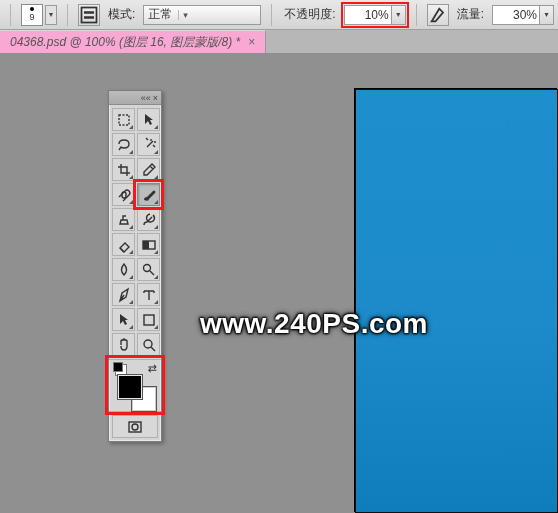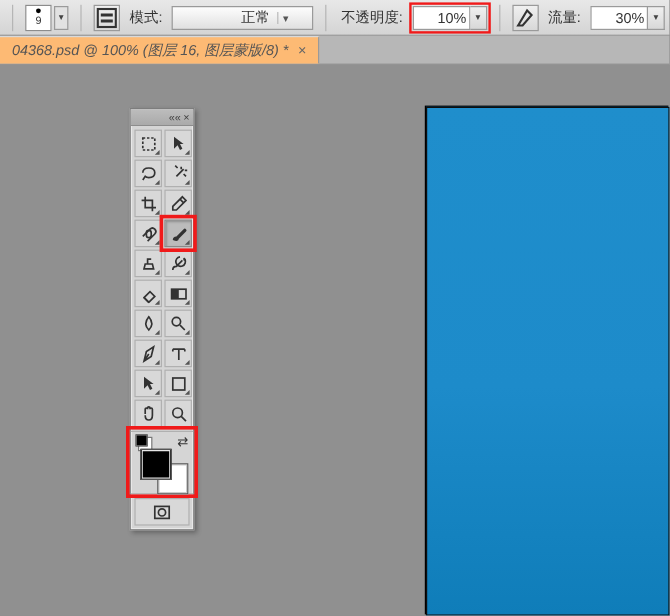--- a/index.html
+++ b/index.html
@@ -50,22 +50,22 @@
   .panel-btn {
     width: 22px; height: 22px;
     border: 1px solid #9a9a9a;
     background: linear-gradient(#f0f0f0,#d8d8d8);
     display:flex;align-items:center;justify-content:center;
   }
   .label { padding: 0 2px; }
   .dropdown {
     height: 20px; border: 1px solid #9a9a9a;
     background: linear-gradient(#fdfdfd,#e0e0e0);
-    display: flex; align-items: center; padding: 0 20px;
-    min-width: 118px; justify-content: flex-end;
+    display: flex; align-items: center; padding: 0 4px;
+    min-width: 118px; justify-content: flex-start;
     font-size: 12px;
   }
   .dropdown .arrow {
     font-size: 9px; color:#555; border-left:1px solid #b9b9b9; padding-left:4px; margin-left:6px;
   }
   .percent-box {
     display: flex; align-items: center;
     height: 20px;
   }
   .percent-input {
@@ -86,21 +86,21 @@
   }
 
   
   .tab-bar {
     position:absolute; left:0; top:30px; right:0; height:24px;
     background:#b7b7b7;
     border-bottom:1px solid #8e8e8e;
     display:flex; align-items:stretch;
   }
   .tab {
-    background:#fdba74;
+    background:#f9a8d4;
     border-right:1px solid #9a9a9a; border-top:1px solid #d9d9d9;
     padding: 0 10px;
     display:flex; align-items:center;
     font-size:12px; color:#555;
     font-style: italic;
   }
   .tab .close { margin-left:8px; font-style:normal;color:#666; }
 
   
   .canvas-area {
@@ -262,20 +262,21 @@
 
 <div class="tab-bar">
   <div class="tab">
     <span>04368.psd @ 100% (图层 16, 图层蒙版/8) *</span>
     <span class="close">×</span>
   </div>
 </div>
 
 <div class="canvas-area">
   <div class="blue-doc"></div>
+  <div class="watermark">www.240PS.com</div>
 </div>
 
 <div class="tool-palette">
   <div class="tp-header">
     <span>««</span>
     <span>×</span>
   </div>
 
   <div class="tool-grid">
 

